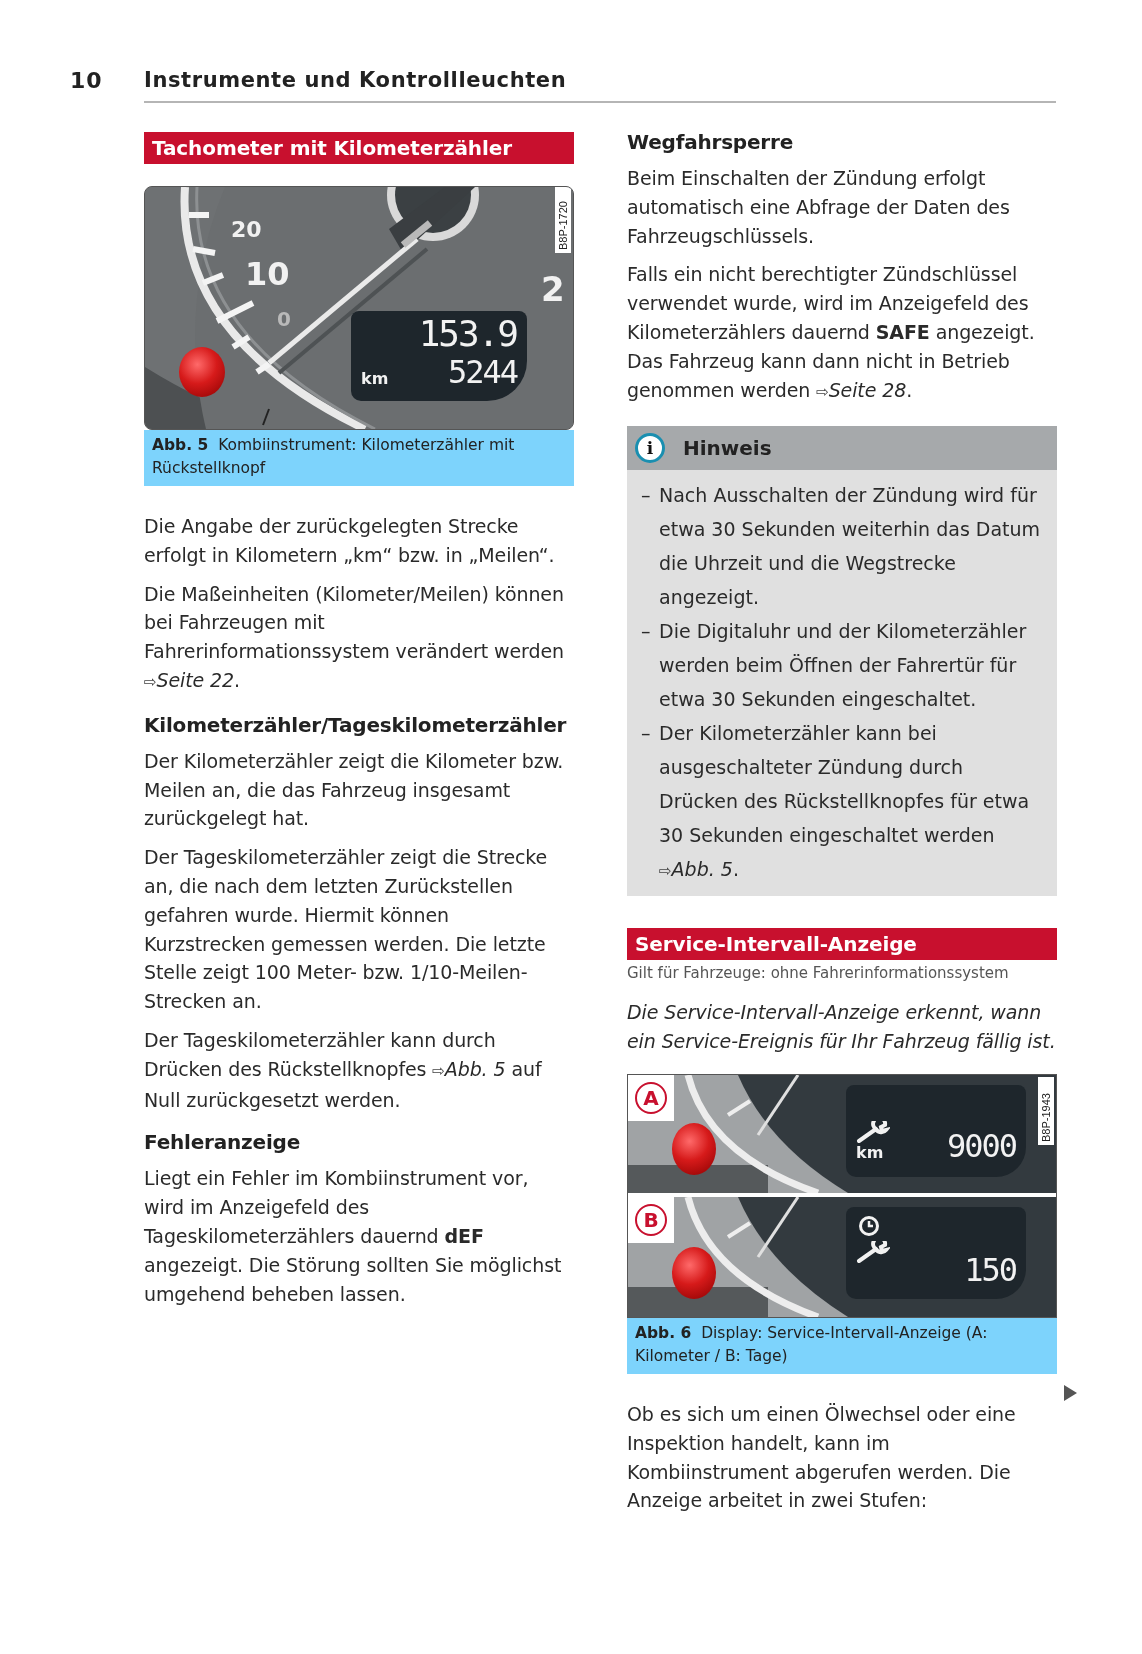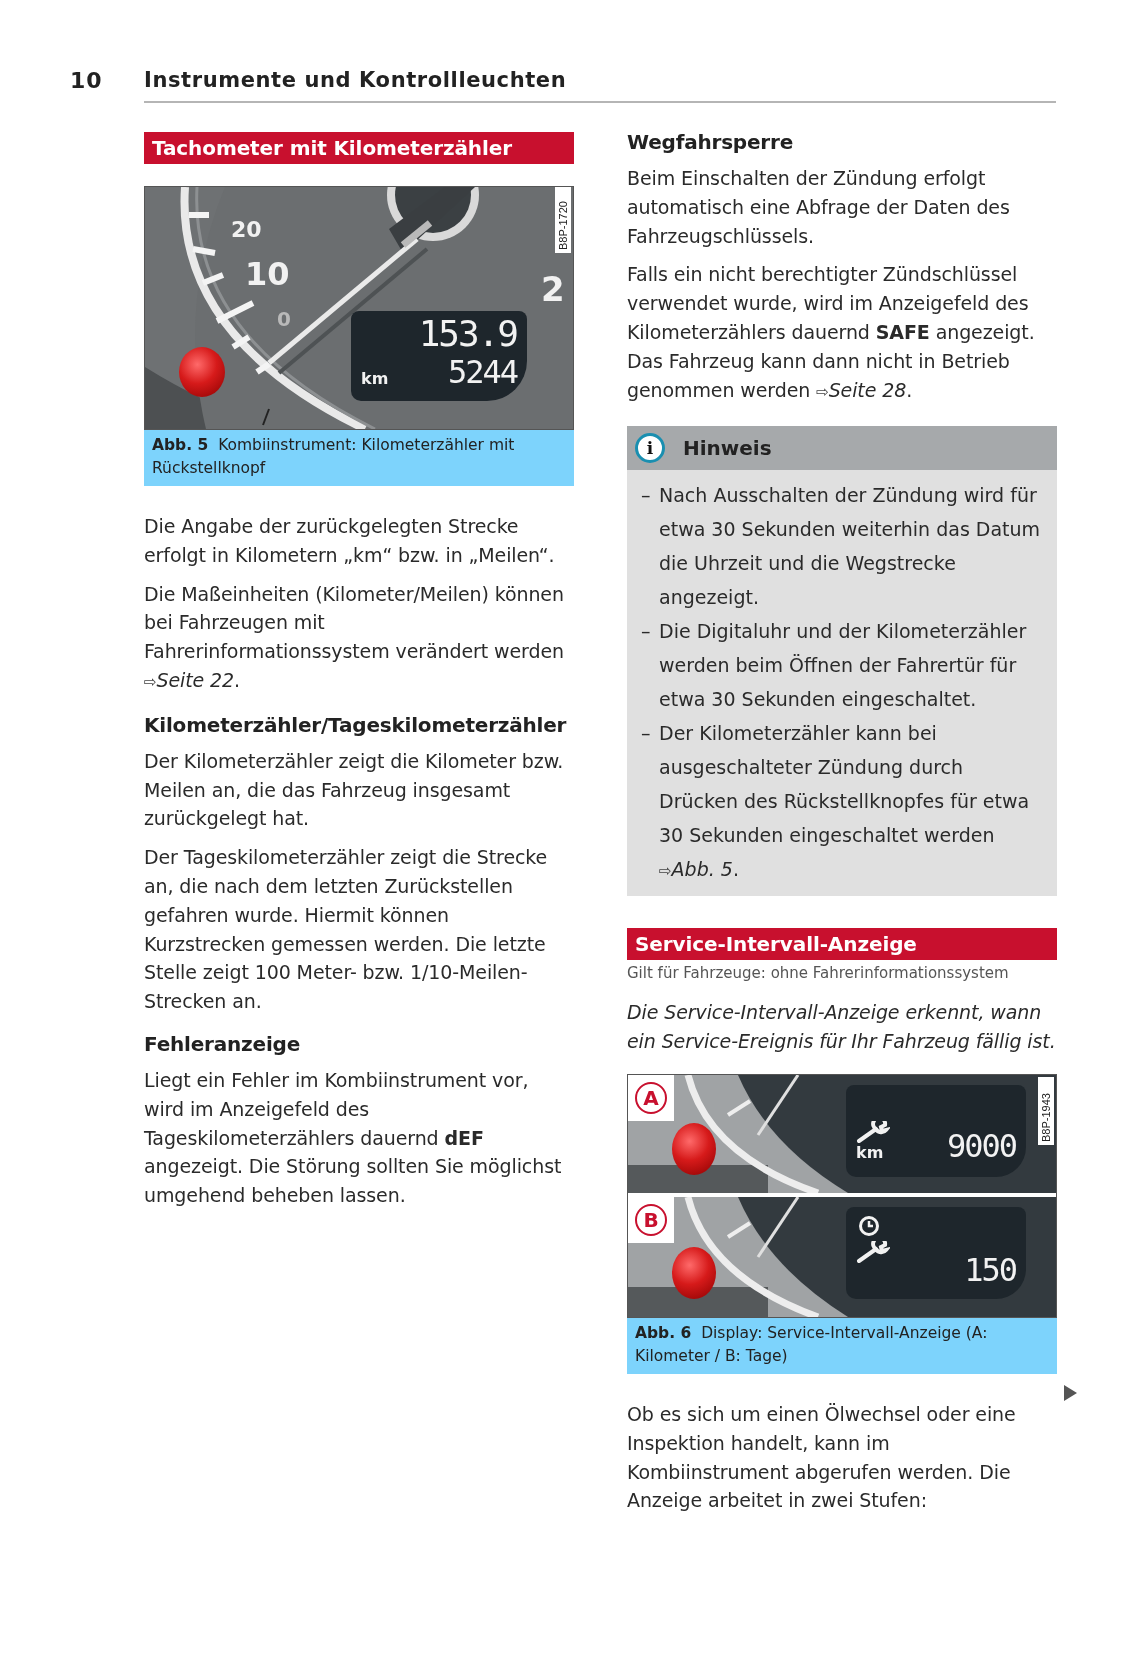--- a/index.html
+++ b/index.html
@@ -39,21 +39,21 @@
 </head>
 <body>
 
 <div class="abs pagenum">10</div>
 <div class="abs runhead">Instrumente und Kontrollleuchten</div>
 <div class="abs rule"></div>
 
 <div class="col colL">
   <div class="red">Tachometer mit Kilometerzähler</div>
 
-  <div class="fig" style="margin-top:22px;height:242px;">
+  <div class="fig" style="margin-top:22px;height:242px;border-radius:8px;">
     <svg width="430" height="242" viewBox="0 0 430 242" style="position:absolute;left:0;top:0;">
       <rect width="430" height="242" fill="#6e7173"></rect>
       <path d="M0 180 Q80 230 150 242 L0 242 Z" fill="#4d5052"></path>
       <circle cx="440" cy="150" r="390" fill="#6b6e70"></circle>
       <path d="M40 0 Q30 150 220 242" stroke="#e9e9e9" stroke-width="8" fill="none"></path>
       <path d="M52 0 Q44 150 230 242" stroke="#8d9092" stroke-width="3" fill="none"></path>
       <g stroke="#f4f4f4" stroke-width="6" stroke-linecap="butt">
         <line x1="44" y1="28" x2="64" y2="28"></line>
         <line x1="48" y1="62" x2="70" y2="66"></line>
         <line x1="58" y1="96" x2="78" y2="88"></line>
@@ -82,20 +82,21 @@
     <div class="code" style="right:2px;top:0px;height:60px;">B8P-1720</div>
   </div>
   <div class="caption"><b>Abb. 5</b>&nbsp;&nbsp;<span>Kombiinstrument: Kilometerzähler mit Rückstellknopf</span></div>
 
   <p style="margin-top:26px;">Die Angabe der zurückgelegten Strecke erfolgt in Kilometern „km“ bzw. in „Meilen“.</p>
   <p style="margin-top:10px;"><span>Die Maßeinheiten (Kilometer/Meilen) können bei Fahrzeugen mit Fahrerinformationssystem verändert werden</span> <span class="arr">⇨</span><span class="xref">Seite 22</span>.</p>
 
   <h3 style="margin-top:14px;">Kilometerzähler/Tageskilometerzähler</h3>
   <p style="margin-top:8px;">Der Kilometerzähler zeigt die Kilometer bzw. Meilen an, die das Fahrzeug insgesamt zurückgelegt hat.</p>
   <p style="margin-top:10px;">Der Tageskilometerzähler zeigt die Strecke an, die nach dem letzten Zurückstellen gefahren wurde. Hiermit können Kurzstrecken gemessen werden. Die letzte Stelle zeigt 100 Meter- bzw. 1/10-Meilen-Strecken an.</p>
+  <p style="margin-top:10px;"><span>Der Tageskilometerzähler kann durch Drücken des Rückstellknopfes</span> <span class="arr">⇨</span><span class="xref">Abb. 5</span> <span>auf Null zurückgesetzt werden.</span></p>
 
   <h3 style="margin-top:14px;">Fehleranzeige</h3>
   <p style="margin-top:8px;"><span>Liegt ein Fehler im Kombiinstrument vor, wird im Anzeigefeld des Tageskilometerzählers dauernd</span> <b>dEF</b> <span>angezeigt. Die Störung sollten Sie möglichst umgehend beheben lassen.</span></p>
 </div>
 
 <div class="col colR">
   <h3 style="margin-top:0;">Wegfahrsperre</h3>
   <p style="margin-top:8px;">Beim Einschalten der Zündung erfolgt automatisch eine Abfrage der Daten des Fahrzeugschlüssels.</p>
   <p style="margin-top:10px;"><span>Falls ein nicht berechtigter Zündschlüssel verwendet wurde, wird im Anzeigefeld des Kilometerzählers dauernd</span> <b>SAFE</b> <span>angezeigt. Das Fahrzeug kann dann nicht in Betrieb genommen werden</span> <span class="arr">⇨</span><span class="xref">Seite 28</span>.</p>
 

